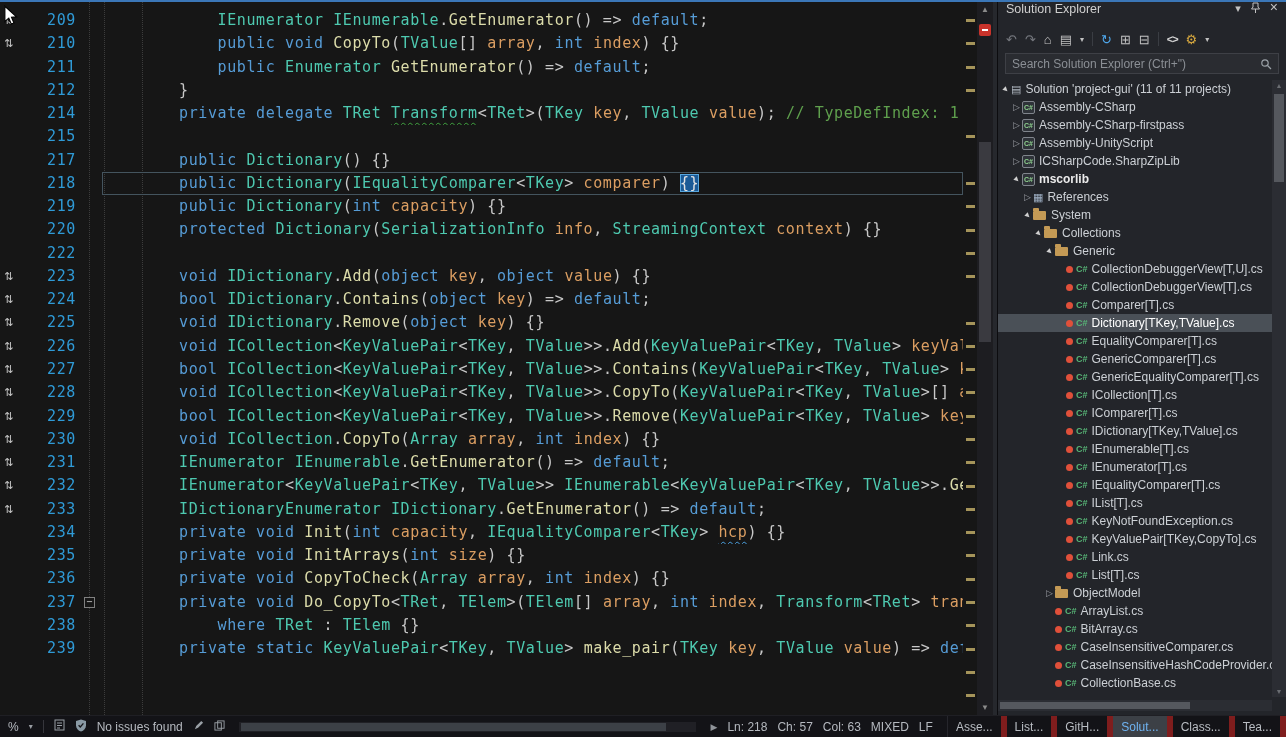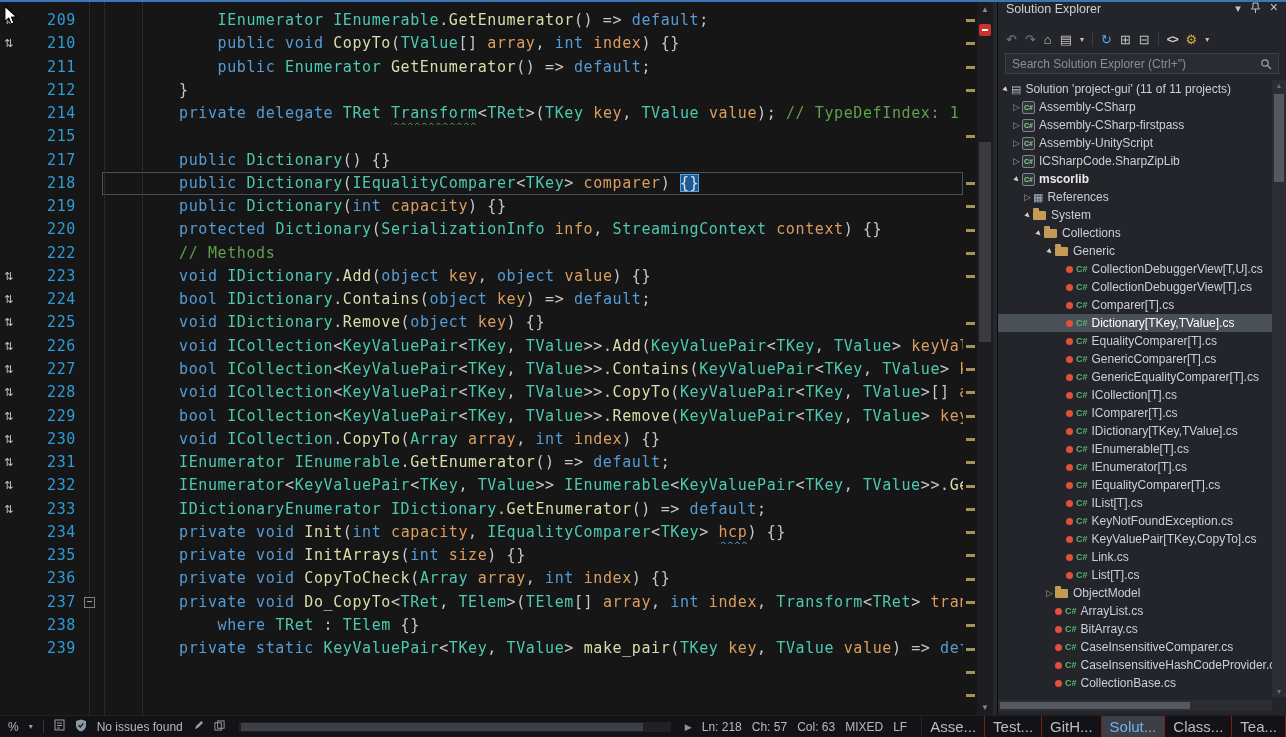--- a/index.html
+++ b/index.html
@@ -85,21 +85,21 @@
   
   #statusbar{position:absolute;left:0;right:0;bottom:0;height:22px;background:#131317;display:flex;border-top:1px solid #1f1f24;z-index:50}
   .sb-left{width:994px;display:flex;align-items:center;gap:10px;padding:0 14px 0 8px;font-size:12px;color:#b6bac0}
   .sb-left .caret{font-size:8px;color:#9a9ea4}
   .sep{width:1px;height:13px;background:#36363c}
   .hscroll{flex:1;max-width:500px;height:10px;background:#202025;margin:0 4px;position:relative}
   .hthumb{position:absolute;left:2px;top:1px;height:8px;width:93%;background:#3c4046}
   .rarw{color:#8f9399;font-size:9px}
   .sb-ind{color:#b6bac0}
   .sb-tabs{flex:1;display:flex;align-items:stretch;border-left:1px solid #26262c}
-  .ttab{padding:0 8px;display:flex;align-items:center;font-size:15px;color:#b9bdc3;border-right:1px solid #7f1d1d}
+  .ttab{padding:0 8px;display:flex;align-items:center;font-size:12px;color:#b9bdc3;border-right:6px solid #7f1d1d}
   .ttab.act{background:#3c4046;color:#6fb3f2}
 </style>
 </head>
 <body>
 
 <div id="app">
   <div id="accent"></div>
 
   <div id="editor">
     <div id="code-scroll">
@@ -110,21 +110,21 @@
           <div class="code-row"><span class="g-icon">⇅</span><span class="g-num">209</span><span class="g-fold"></span><span class="code-text"><span class="tk-pl">            </span><span class="tk-ty">IEnumerator</span><span class="tk-pl"> </span><span class="tk-ty">IEnumerable</span><span class="tk-pl">.</span><span class="tk-me">GetEnumerator</span><span class="tk-pl">() =&gt; </span><span class="tk-kw">default</span><span class="tk-pl">;</span></span></div>
           <div class="code-row"><span class="g-icon">⇅</span><span class="g-num">210</span><span class="g-fold"></span><span class="code-text"><span class="tk-pl">            </span><span class="tk-kw">public</span><span class="tk-pl"> </span><span class="tk-kw">void</span><span class="tk-pl"> </span><span class="tk-me">CopyTo</span><span class="tk-pl">(</span><span class="tk-ty">TValue</span><span class="tk-pl">[] </span><span class="tk-pa">array</span><span class="tk-pl">, </span><span class="tk-kw">int</span><span class="tk-pl"> </span><span class="tk-pa">index</span><span class="tk-pl">) {}</span></span></div>
           <div class="code-row"><span class="g-icon"></span><span class="g-num">211</span><span class="g-fold"></span><span class="code-text"><span class="tk-pl">            </span><span class="tk-kw">public</span><span class="tk-pl"> </span><span class="tk-ty">Enumerator</span><span class="tk-pl"> </span><span class="tk-me">GetEnumerator</span><span class="tk-pl">() =&gt; </span><span class="tk-kw">default</span><span class="tk-pl">;</span></span></div>
           <div class="code-row"><span class="g-icon"></span><span class="g-num">212</span><span class="g-fold"></span><span class="code-text"><span class="tk-pl">        }</span></span></div>
           <div class="code-row"><span class="g-icon"></span><span class="g-num">214</span><span class="g-fold"></span><span class="code-text"><span class="tk-pl">        </span><span class="tk-kw">private</span><span class="tk-pl"> </span><span class="tk-kw">delegate</span><span class="tk-pl"> </span><span class="tk-ty">TRet</span><span class="tk-pl"> </span><span class="tk-tysq">Transform</span><span class="tk-pl">&lt;</span><span class="tk-ty">TRet</span><span class="tk-pl">&gt;(</span><span class="tk-ty">TKey</span><span class="tk-pl"> </span><span class="tk-pa">key</span><span class="tk-pl">, </span><span class="tk-ty">TValue</span><span class="tk-pl"> </span><span class="tk-pa">value</span><span class="tk-pl">); </span><span class="tk-cm">// TypeDefIndex: 1</span></span></div>
           <div class="code-row"><span class="g-icon"></span><span class="g-num">215</span><span class="g-fold"></span><span class="code-text"></span></div>
           <div class="code-row"><span class="g-icon"></span><span class="g-num">217</span><span class="g-fold"></span><span class="code-text"><span class="tk-pl">        </span><span class="tk-kw">public</span><span class="tk-pl"> </span><span class="tk-ty">Dictionary</span><span class="tk-pl">() {}</span></span></div>
           <div class="code-row current"><span class="g-icon"></span><span class="g-num">218</span><span class="g-fold"></span><span class="code-text"><span class="tk-pl">        </span><span class="tk-kw">public</span><span class="tk-pl"> </span><span class="tk-ty">Dictionary</span><span class="tk-pl">(</span><span class="tk-ty">IEqualityComparer</span><span class="tk-pl">&lt;</span><span class="tk-ty">TKey</span><span class="tk-pl">&gt; </span><span class="tk-pa">comparer</span><span class="tk-pl">) </span><span class="tk-sel">{}</span></span></div>
           <div class="code-row"><span class="g-icon"></span><span class="g-num">219</span><span class="g-fold"></span><span class="code-text"><span class="tk-pl">        </span><span class="tk-kw">public</span><span class="tk-pl"> </span><span class="tk-ty">Dictionary</span><span class="tk-pl">(</span><span class="tk-kw">int</span><span class="tk-pl"> </span><span class="tk-pa">capacity</span><span class="tk-pl">) {}</span></span></div>
           <div class="code-row"><span class="g-icon"></span><span class="g-num">220</span><span class="g-fold"></span><span class="code-text"><span class="tk-pl">        </span><span class="tk-kw">protected</span><span class="tk-pl"> </span><span class="tk-ty">Dictionary</span><span class="tk-pl">(</span><span class="tk-ty">SerializationInfo</span><span class="tk-pl"> </span><span class="tk-pa">info</span><span class="tk-pl">, </span><span class="tk-ty">StreamingContext</span><span class="tk-pl"> </span><span class="tk-pa">context</span><span class="tk-pl">) {}</span></span></div>
-          <div class="code-row"><span class="g-icon"></span><span class="g-num">222</span><span class="g-fold"></span><span class="code-text"><span class="tk-pl">        </span><span class="tk-cm">// Methods</span></span></div>
+          <div class="code-row"><span class="g-icon"></span><span class="g-num">222</span><span class="g-fold"></span></div>
           <div class="code-row"><span class="g-icon">⇅</span><span class="g-num">223</span><span class="g-fold"></span><span class="code-text"><span class="tk-pl">        </span><span class="tk-kw">void</span><span class="tk-pl"> </span><span class="tk-ty">IDictionary</span><span class="tk-pl">.</span><span class="tk-me">Add</span><span class="tk-pl">(</span><span class="tk-kw">object</span><span class="tk-pl"> </span><span class="tk-pa">key</span><span class="tk-pl">, </span><span class="tk-kw">object</span><span class="tk-pl"> </span><span class="tk-pa">value</span><span class="tk-pl">) {}</span></span></div>
           <div class="code-row"><span class="g-icon">⇅</span><span class="g-num">224</span><span class="g-fold"></span><span class="code-text"><span class="tk-pl">        </span><span class="tk-kw">bool</span><span class="tk-pl"> </span><span class="tk-ty">IDictionary</span><span class="tk-pl">.</span><span class="tk-me">Contains</span><span class="tk-pl">(</span><span class="tk-kw">object</span><span class="tk-pl"> </span><span class="tk-pa">key</span><span class="tk-pl">) =&gt; </span><span class="tk-kw">default</span><span class="tk-pl">;</span></span></div>
           <div class="code-row"><span class="g-icon">⇅</span><span class="g-num">225</span><span class="g-fold"></span><span class="code-text"><span class="tk-pl">        </span><span class="tk-kw">void</span><span class="tk-pl"> </span><span class="tk-ty">IDictionary</span><span class="tk-pl">.</span><span class="tk-me">Remove</span><span class="tk-pl">(</span><span class="tk-kw">object</span><span class="tk-pl"> </span><span class="tk-pa">key</span><span class="tk-pl">) {}</span></span></div>
           <div class="code-row"><span class="g-icon">⇅</span><span class="g-num">226</span><span class="g-fold"></span><span class="code-text"><span class="tk-pl">        </span><span class="tk-kw">void</span><span class="tk-pl"> </span><span class="tk-ty">ICollection</span><span class="tk-pl">&lt;</span><span class="tk-ty">KeyValuePair</span><span class="tk-pl">&lt;</span><span class="tk-ty">TKey</span><span class="tk-pl">, </span><span class="tk-ty">TValue</span><span class="tk-pl">&gt;&gt;.</span><span class="tk-me">Add</span><span class="tk-pl">(</span><span class="tk-ty">KeyValuePair</span><span class="tk-pl">&lt;</span><span class="tk-ty">TKey</span><span class="tk-pl">, </span><span class="tk-ty">TValue</span><span class="tk-pl">&gt; </span><span class="tk-pa">keyValuePair</span></span></div>
           <div class="code-row"><span class="g-icon">⇅</span><span class="g-num">227</span><span class="g-fold"></span><span class="code-text"><span class="tk-pl">        </span><span class="tk-kw">bool</span><span class="tk-pl"> </span><span class="tk-ty">ICollection</span><span class="tk-pl">&lt;</span><span class="tk-ty">KeyValuePair</span><span class="tk-pl">&lt;</span><span class="tk-ty">TKey</span><span class="tk-pl">, </span><span class="tk-ty">TValue</span><span class="tk-pl">&gt;&gt;.</span><span class="tk-me">Contains</span><span class="tk-pl">(</span><span class="tk-ty">KeyValuePair</span><span class="tk-pl">&lt;</span><span class="tk-ty">TKey</span><span class="tk-pl">, </span><span class="tk-ty">TValue</span><span class="tk-pl">&gt; </span><span class="tk-pa">keyValuePair</span></span></div>
           <div class="code-row"><span class="g-icon">⇅</span><span class="g-num">228</span><span class="g-fold"></span><span class="code-text"><span class="tk-pl">        </span><span class="tk-kw">void</span><span class="tk-pl"> </span><span class="tk-ty">ICollection</span><span class="tk-pl">&lt;</span><span class="tk-ty">KeyValuePair</span><span class="tk-pl">&lt;</span><span class="tk-ty">TKey</span><span class="tk-pl">, </span><span class="tk-ty">TValue</span><span class="tk-pl">&gt;&gt;.</span><span class="tk-me">CopyTo</span><span class="tk-pl">(</span><span class="tk-ty">KeyValuePair</span><span class="tk-pl">&lt;</span><span class="tk-ty">TKey</span><span class="tk-pl">, </span><span class="tk-ty">TValue</span><span class="tk-pl">&gt;[] </span><span class="tk-pa">array</span></span></div>
           <div class="code-row"><span class="g-icon">⇅</span><span class="g-num">229</span><span class="g-fold"></span><span class="code-text"><span class="tk-pl">        </span><span class="tk-kw">bool</span><span class="tk-pl"> </span><span class="tk-ty">ICollection</span><span class="tk-pl">&lt;</span><span class="tk-ty">KeyValuePair</span><span class="tk-pl">&lt;</span><span class="tk-ty">TKey</span><span class="tk-pl">, </span><span class="tk-ty">TValue</span><span class="tk-pl">&gt;&gt;.</span><span class="tk-me">Remove</span><span class="tk-pl">(</span><span class="tk-ty">KeyValuePair</span><span class="tk-pl">&lt;</span><span class="tk-ty">TKey</span><span class="tk-pl">, </span><span class="tk-ty">TValue</span><span class="tk-pl">&gt; </span><span class="tk-pa">keyValuePair</span></span></div>
           <div class="code-row"><span class="g-icon">⇅</span><span class="g-num">230</span><span class="g-fold"></span><span class="code-text"><span class="tk-pl">        </span><span class="tk-kw">void</span><span class="tk-pl"> </span><span class="tk-ty">ICollection</span><span class="tk-pl">.</span><span class="tk-me">CopyTo</span><span class="tk-pl">(</span><span class="tk-ty">Array</span><span class="tk-pl"> </span><span class="tk-pa">array</span><span class="tk-pl">, </span><span class="tk-kw">int</span><span class="tk-pl"> </span><span class="tk-pa">index</span><span class="tk-pl">) {}</span></span></div>
           <div class="code-row"><span class="g-icon">⇅</span><span class="g-num">231</span><span class="g-fold"></span><span class="code-text"><span class="tk-pl">        </span><span class="tk-ty">IEnumerator</span><span class="tk-pl"> </span><span class="tk-ty">IEnumerable</span><span class="tk-pl">.</span><span class="tk-me">GetEnumerator</span><span class="tk-pl">() =&gt; </span><span class="tk-kw">default</span><span class="tk-pl">;</span></span></div>
           <div class="code-row"><span class="g-icon">⇅</span><span class="g-num">232</span><span class="g-fold"></span><span class="code-text"><span class="tk-pl">        </span><span class="tk-ty">IEnumerator</span><span class="tk-pl">&lt;</span><span class="tk-ty">KeyValuePair</span><span class="tk-pl">&lt;</span><span class="tk-ty">TKey</span><span class="tk-pl">, </span><span class="tk-ty">TValue</span><span class="tk-pl">&gt;&gt; </span><span class="tk-ty">IEnumerable</span><span class="tk-pl">&lt;</span><span class="tk-ty">KeyValuePair</span><span class="tk-pl">&lt;</span><span class="tk-ty">TKey</span><span class="tk-pl">, </span><span class="tk-ty">TValue</span><span class="tk-pl">&gt;&gt;.</span><span class="tk-me">GetEnumerator</span></span></div>
@@ -457,20 +457,20 @@
       </div>
       <span class="rarw">▶</span>
       <span class="sb-ind">Ln: 218</span>
       <span class="sb-ind">Ch: 57</span>
       <span class="sb-ind">Col: 63</span>
       <span class="sb-ind">MIXED</span>
       <span class="sb-ind">LF</span>
     </div>
     <div class="sb-tabs" id="sb-tabs">
         <span class="ttab">Asse...</span>
-        <span class="ttab">Test...</span>
+        <span class="ttab">List...</span>
         <span class="ttab">GitH...</span>
         <span class="ttab act">Solut...</span>
         <span class="ttab">Class...</span>
         <span class="ttab">Tea...</span>
       </div>
   </div>
 </div>
 
 </body></html>

